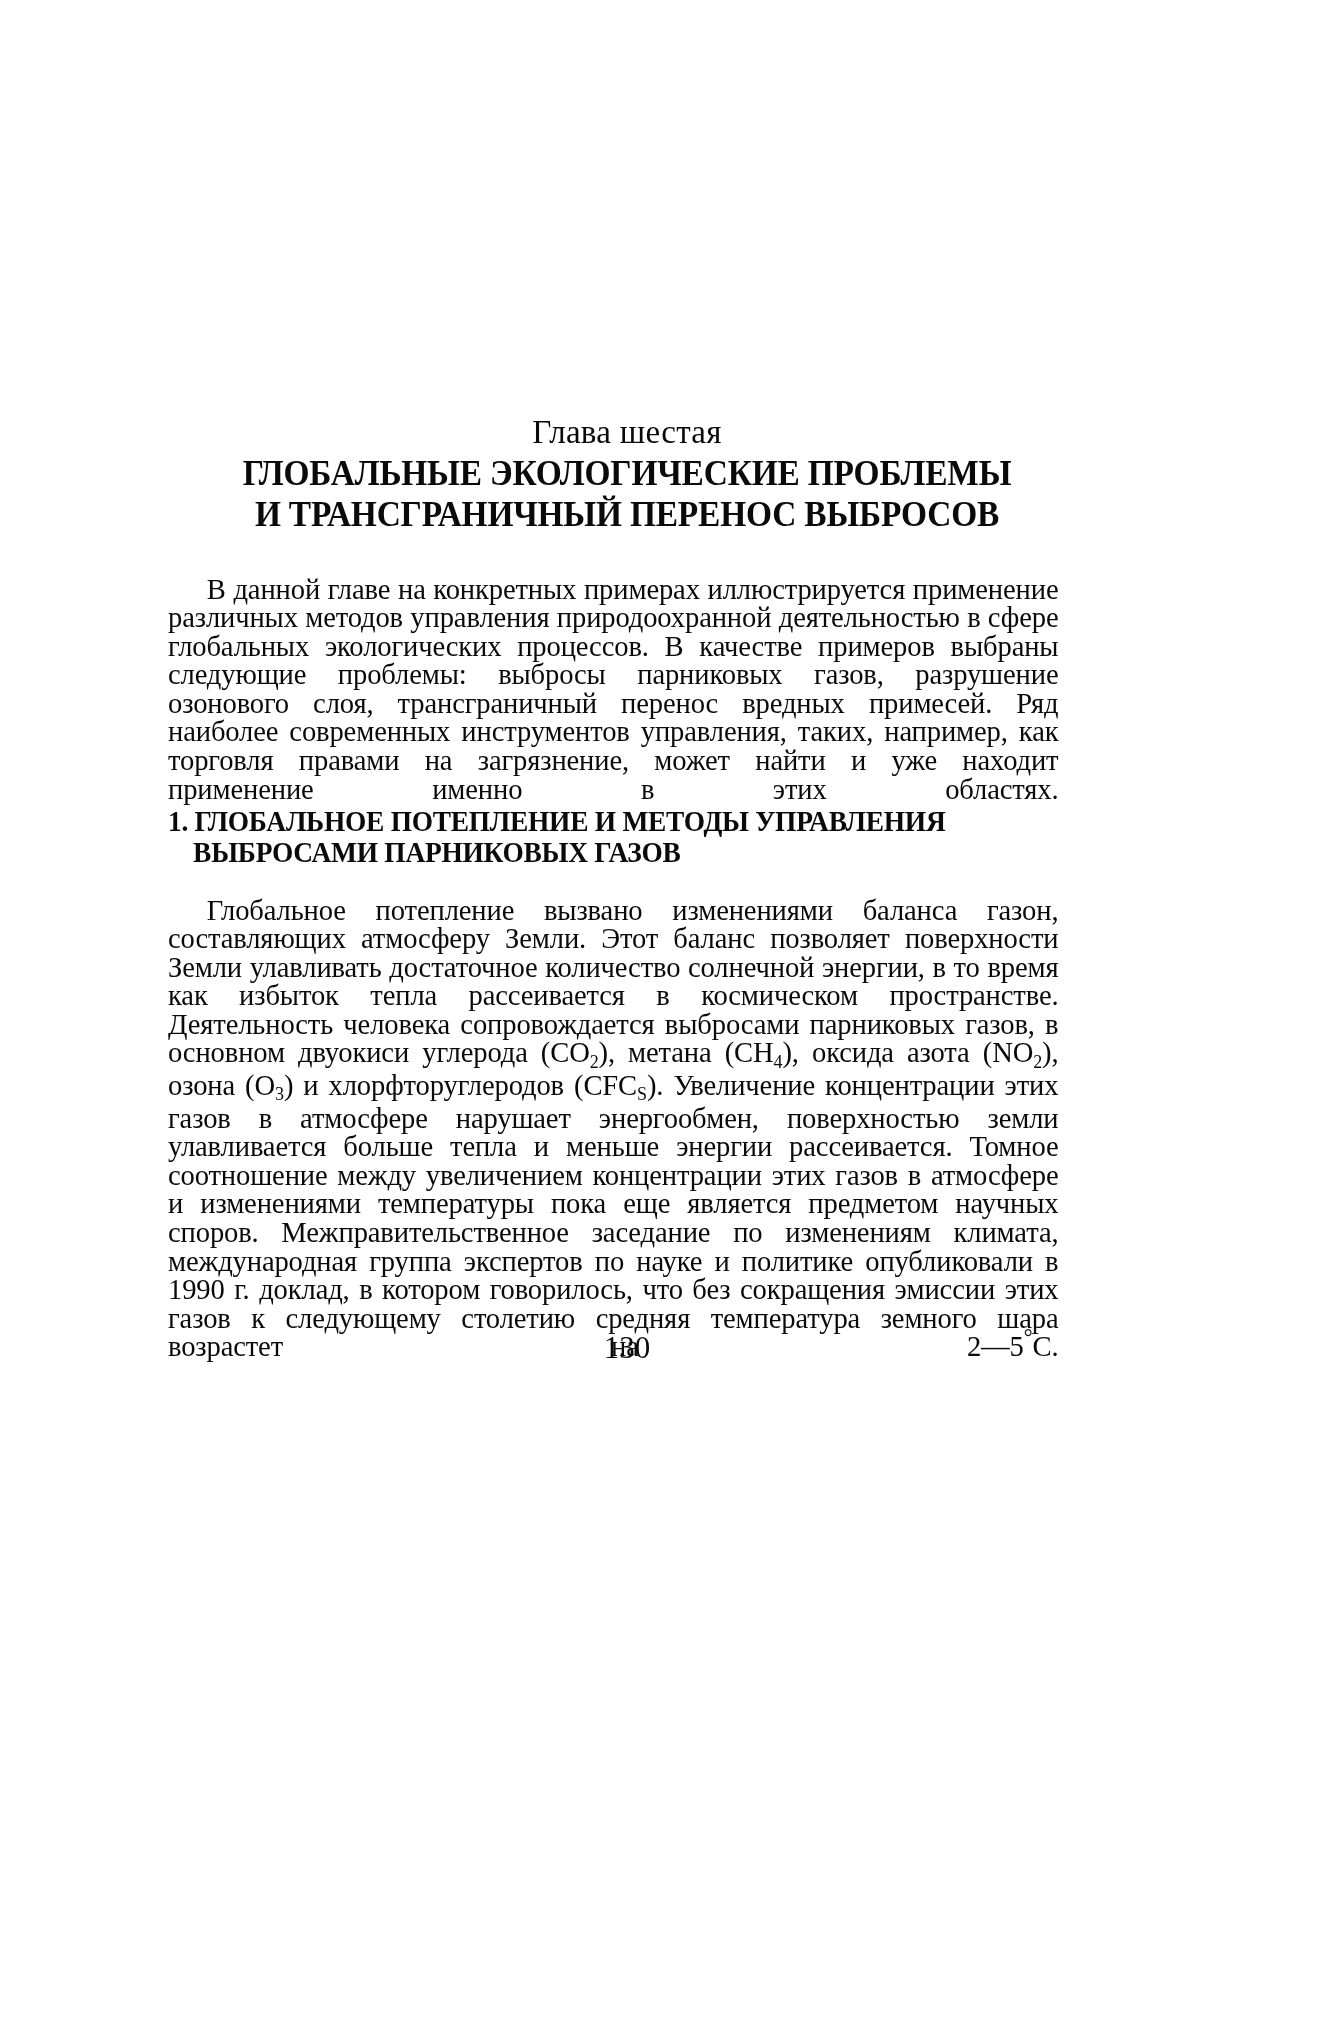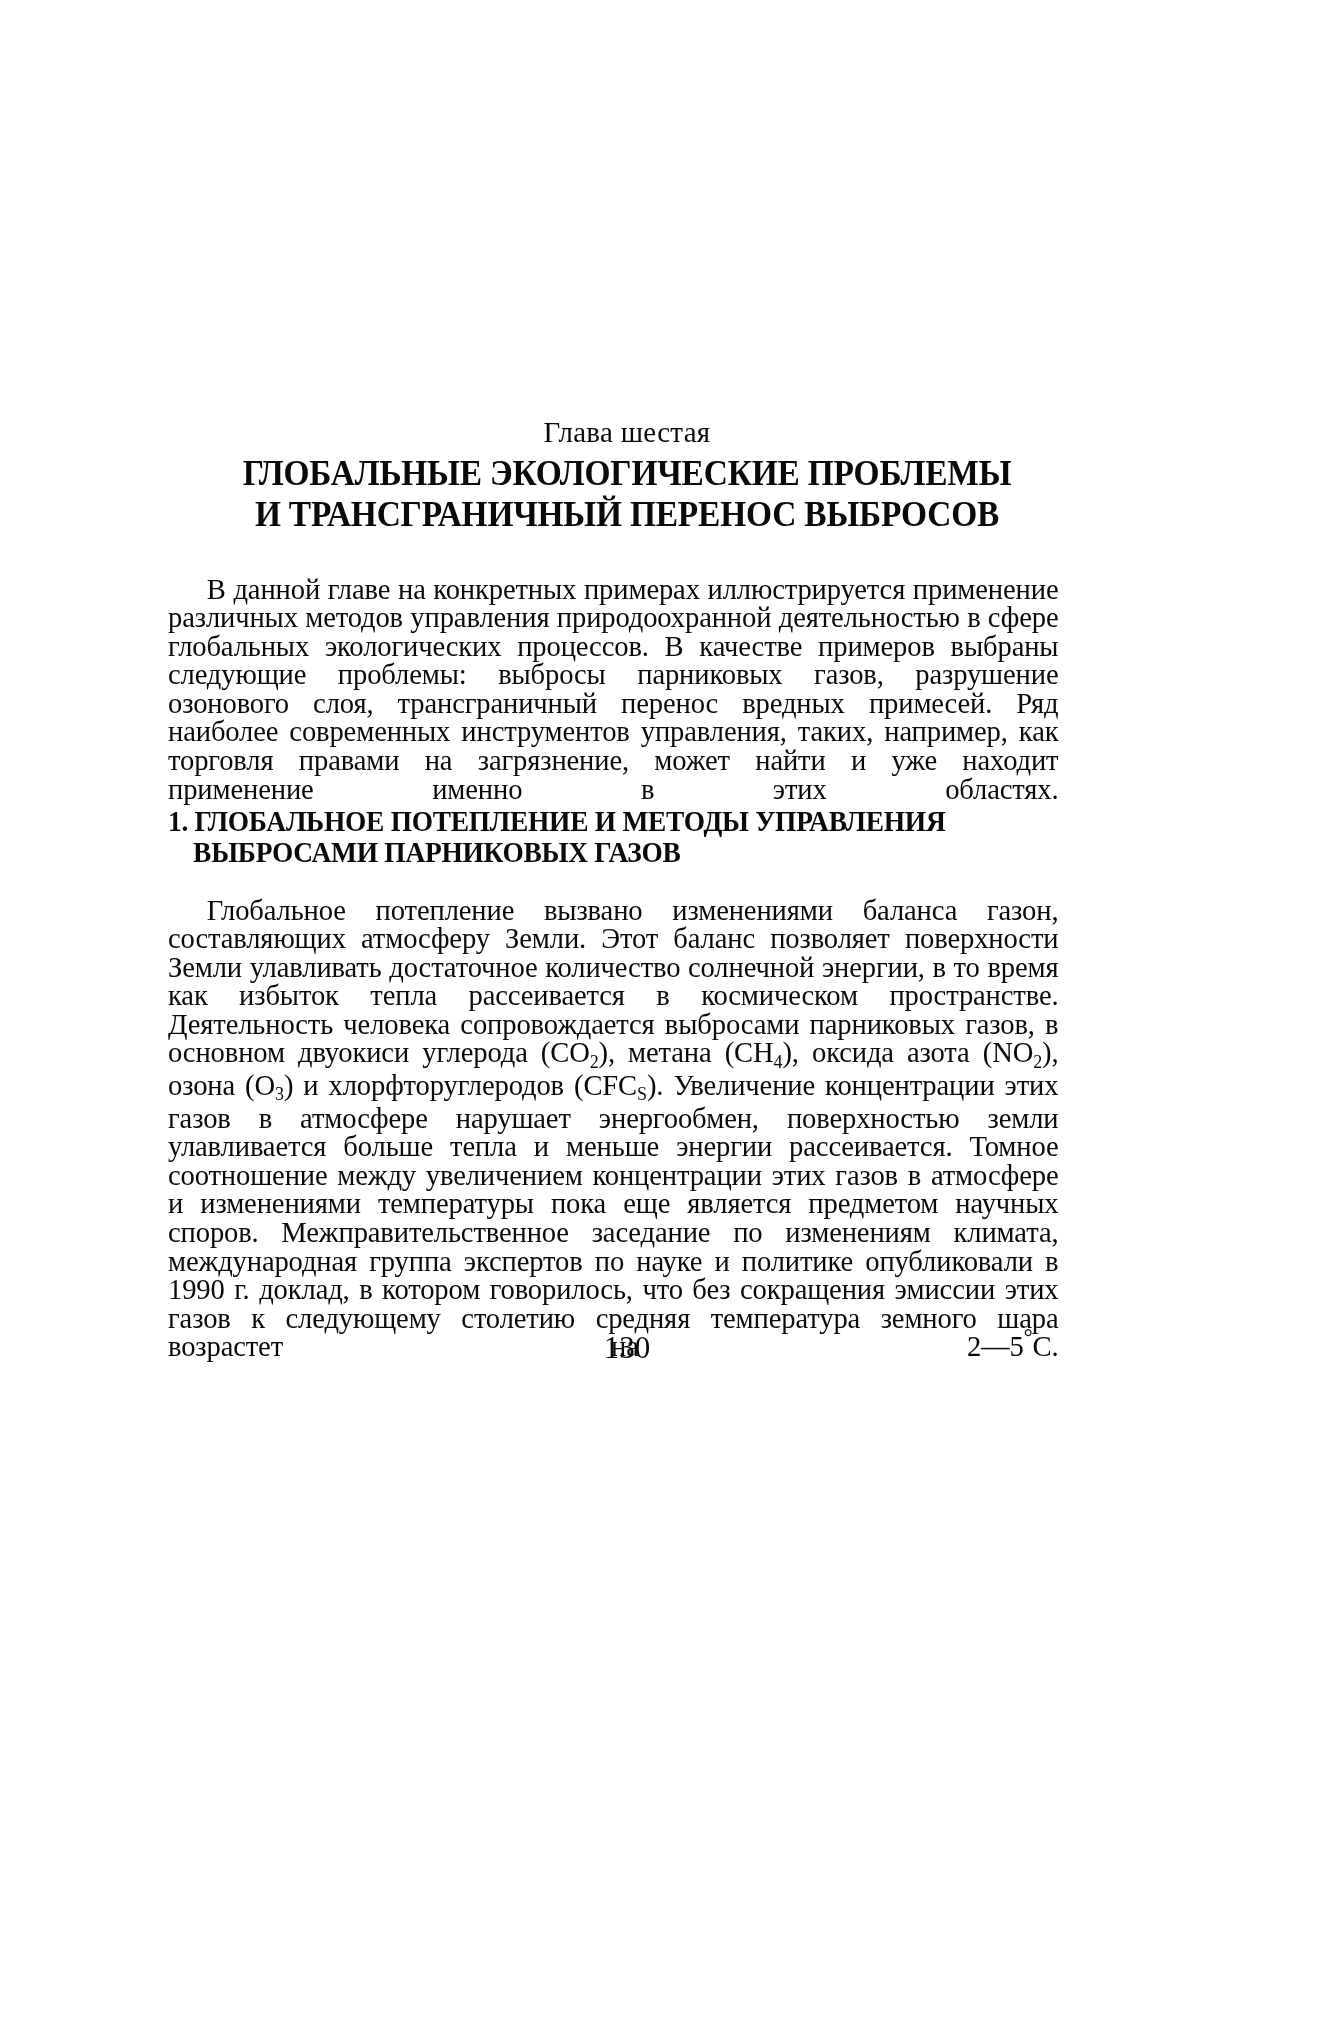--- a/index.html
+++ b/index.html
@@ -23,21 +23,21 @@
   
   .block {
     position: absolute;
     left: 168px;
     width: 918px;   
   }
 
   .chapter-label {
     top: 412px;
     text-align: center;
-    font-size: 29px;
+    font-size: 33px;
     line-height: 40px;
     letter-spacing: 0.3px;
   }
 
   .doc-title {
     top: 454px;
     text-align: center;
     font-weight: bold;
     font-size: 35px;
     line-height: 40.5px;

